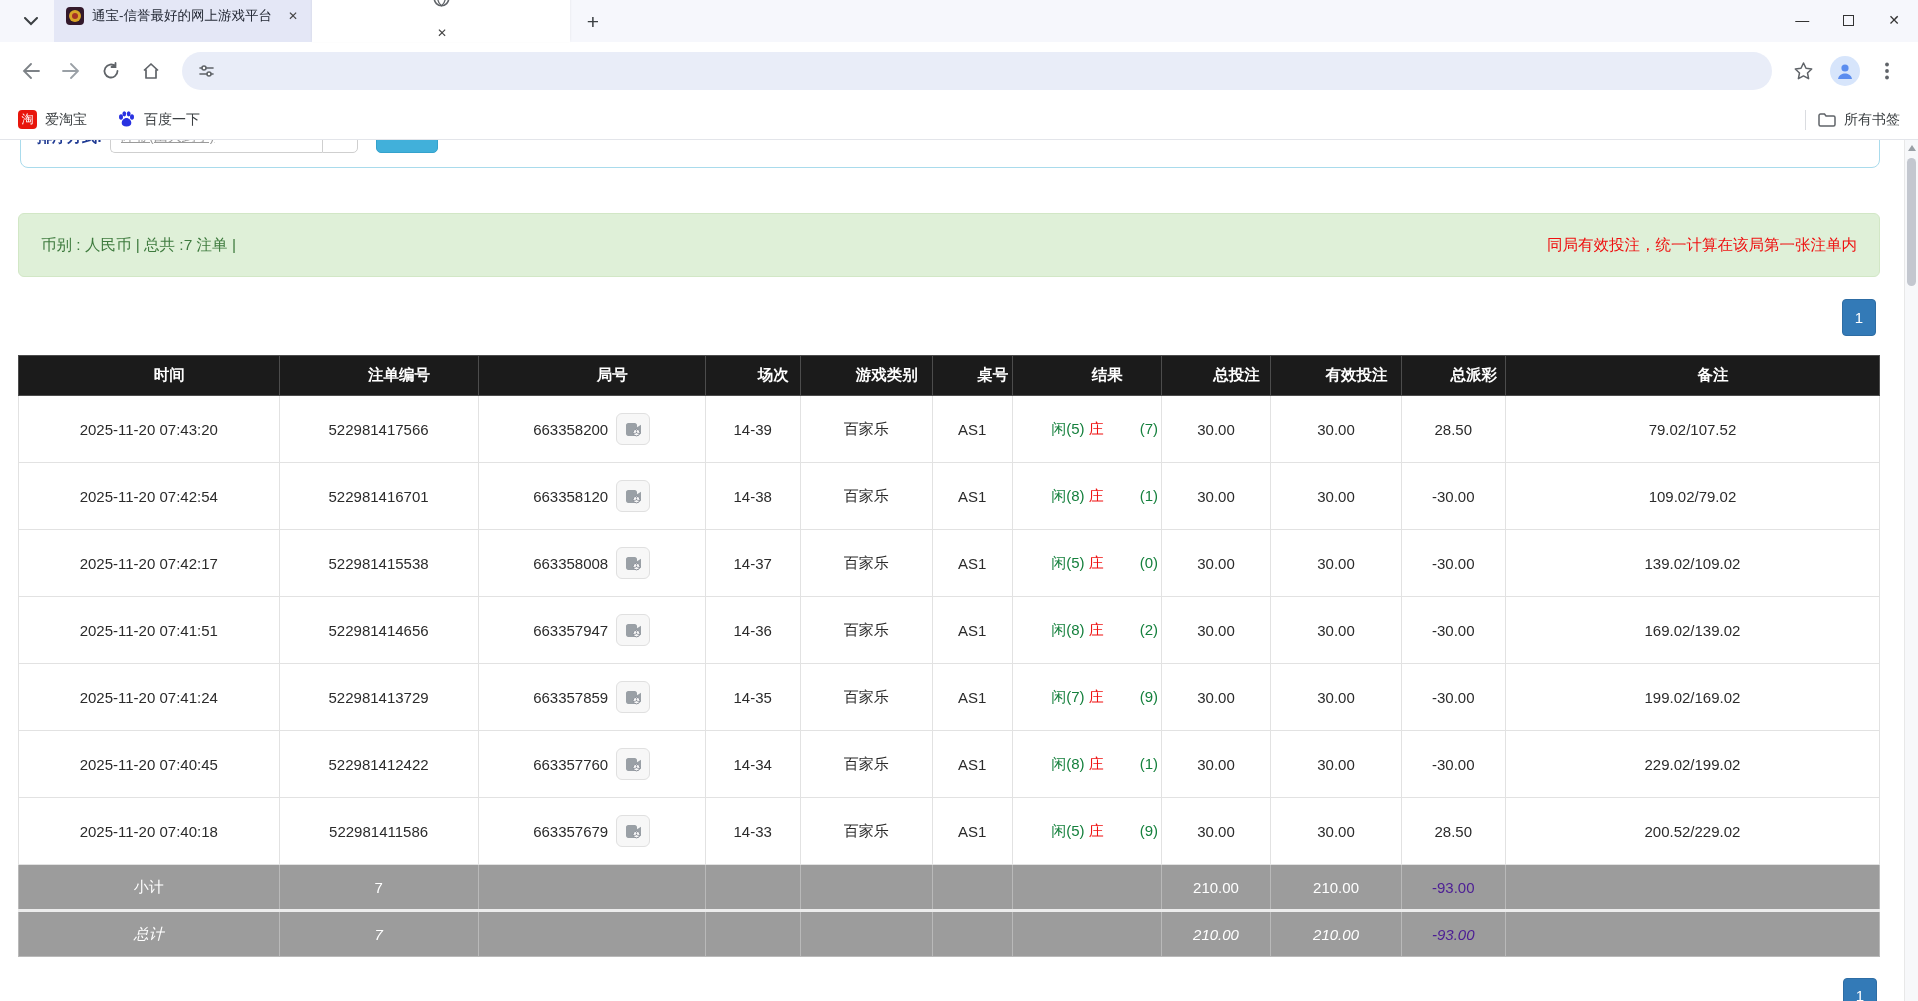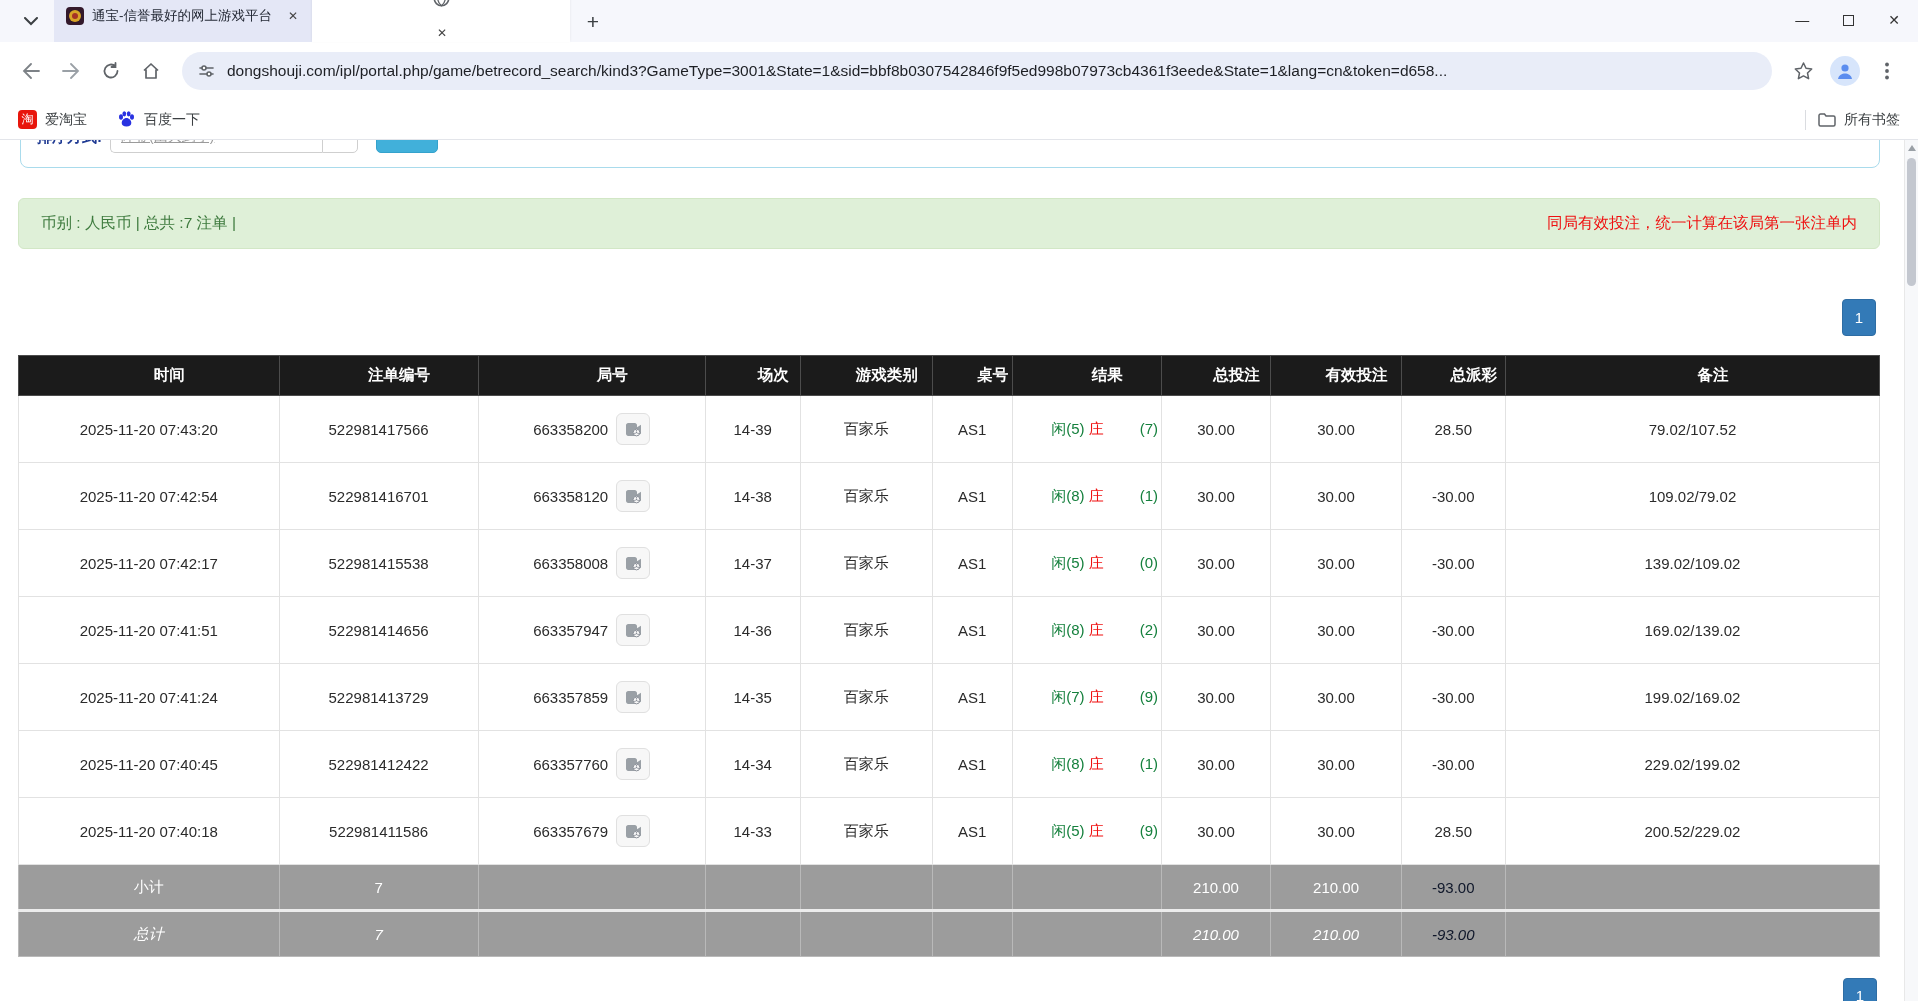--- a/index.html
+++ b/index.html
@@ -36,39 +36,39 @@
   
   .viewport { position:relative; height:861px; background:#fff; overflow:hidden; }
 
   .form-panel { position:absolute; left:20px; right:38px; top:-74px; height:102px; background:#fff; border:1px solid #a9dbec; border-radius:8px; }
   .form-row { position:absolute; left:16px; bottom:14px; display:flex; align-items:center; }
   .form-label { font-size:15px; font-weight:bold; color:#1f3a93; margin-right:8px; }
   .form-input { width:212px; height:32px; border:1px solid #cfcfcf; border-right:none; border-radius:5px 0 0 5px; padding:0 10px; font-size:14px; color:#9b9b9b; background:#fff; outline:none;text-decoration:underline; }
   .form-mini { width:36px; height:32px; border:1px solid #cfcfcf; border-radius:0 5px 5px 0; background:#fff; cursor:pointer; }
   .form-btn { width:62px; height:32px; margin-left:18px; background:#41b0da; border:1px solid #34a2cc; border-radius:5px; color:#fff; font-size:14px; cursor:pointer; }
 
-  .alert { position:absolute; left:18px; right:38px; top:58px; height:51px; background:#dff0d8; border:1px solid #d2e7c6; border-radius:6px; display:flex; align-items:center; justify-content:space-between; padding:0 22px; }
+  .alert { position:absolute; left:18px; right:38px; top:73px; height:64px; background:#dff0d8; border:1px solid #d2e7c6; border-radius:6px; display:flex; align-items:center; justify-content:space-between; padding:0 22px; }
   .alert-left { font-size:15.5px; color:#3d7a3d; }
   .alert-right { font-size:15.5px; color:#ef1010; }
 
   .page-btn { position:absolute; width:34px; height:37px; background:#337ab7; border:1px solid #2e6da4; border-radius:4px; color:#fff; font-size:15px; display:flex; align-items:center; justify-content:center; cursor:pointer; }
   .page-btn.top { right:42px; top:159px; }
   .page-btn.bottom { right:41px; top:838px; height:34px; }
 
   table.bets { position:absolute; left:18px; right:38px; top:215px; width:1862px; border-collapse:collapse; table-layout:fixed; }
   table.bets th { background:#1b1b1b; color:#fff; font-size:15.5px; font-weight:bold; height:40px; border:1px solid #4c4c4c;padding-left:41px; }
   table.bets td { height:67px; background:#fff; border:1px solid #e2e2e2; text-align:center; font-size:15px; color:#2b2b2b; }
   td.round-cell .round-wrap { display:inline-flex; align-items:center; gap:8px; }
   .video-btn { width:34px; height:32px; background:#f7f7f7; border:1px solid #e0e0e0; border-radius:6px; display:inline-flex; align-items:center; justify-content:center; cursor:pointer; }
   .blue { color:#15803d;margin-left:36px; }
   .red, .neg { color:#ef1010; }
   .link-blue { color:#2f72dd; cursor:pointer; }
   tr.summary td { height:46px; background:#9c9c9c; color:#fff; border:1px solid #b9b9b9; font-size:15px; }
   tr.summary.total td { border-top:3px solid #ececec;font-style:italic; }
-  tr.summary td.neg { color:#0f172a; }
+  tr.summary td.neg { color:#4c1d95; }
 
   
   .scrollbar { position:absolute; right:0; top:0; width:14px; height:100%; background:#f7f8fa; border-left:1px solid #e8e8e8; }
   .sb-arrow { width:0; height:0; margin:5px auto 0; border-left:4px solid transparent; border-right:4px solid transparent; border-bottom:6px solid #9aa0a6; }
   .sb-thumb { position:absolute; top:18px; left:2px; width:9px; height:128px; background:#c3c7cf; border-radius:5px; cursor:grab; }
 
   svg { display:block; }
 </style>
 </head>
 <body>
@@ -138,21 +138,20 @@
     <span>
       <svg width="17" height="17" viewBox="0 0 17 17">
           <g stroke="#5f6368" stroke-width="1.6" stroke-linecap="round">
             <line x1="2" y1="5" x2="15" y2="5"></line>
             <line x1="2" y1="11" x2="15" y2="11"></line>
             <circle cx="6" cy="5" r="2" fill="#fff"></circle>
             <circle cx="11" cy="11" r="2" fill="#fff"></circle>
           </g>
         </svg>
     </span>
-    <span class="url">dongshouji.com/ipl/portal.php/game/betrecord_search/kind3?GameType=3001&amp;State=1&amp;sid=bbf8b0307542846f9f5ed998b07973cb4361f3eede&amp;State=1&amp;lang=cn&amp;token=d658...</span>
   </div>
 
   <div class="star-btn">
     <svg width="19" height="18" viewBox="0 0 19 18">
         <path d="M9.5 1l2.5 5.3 5.7.7-4.2 4 1.1 5.7-5.1-2.8-5.1 2.8 1.1-5.7-4.2-4 5.7-.7z" fill="none" stroke="#5f6368" stroke-width="1.5" stroke-linejoin="round"></path>
       </svg>
   </div>
 
   <div class="avatar">
     <svg width="20" height="20" viewBox="0 0 20 20">

